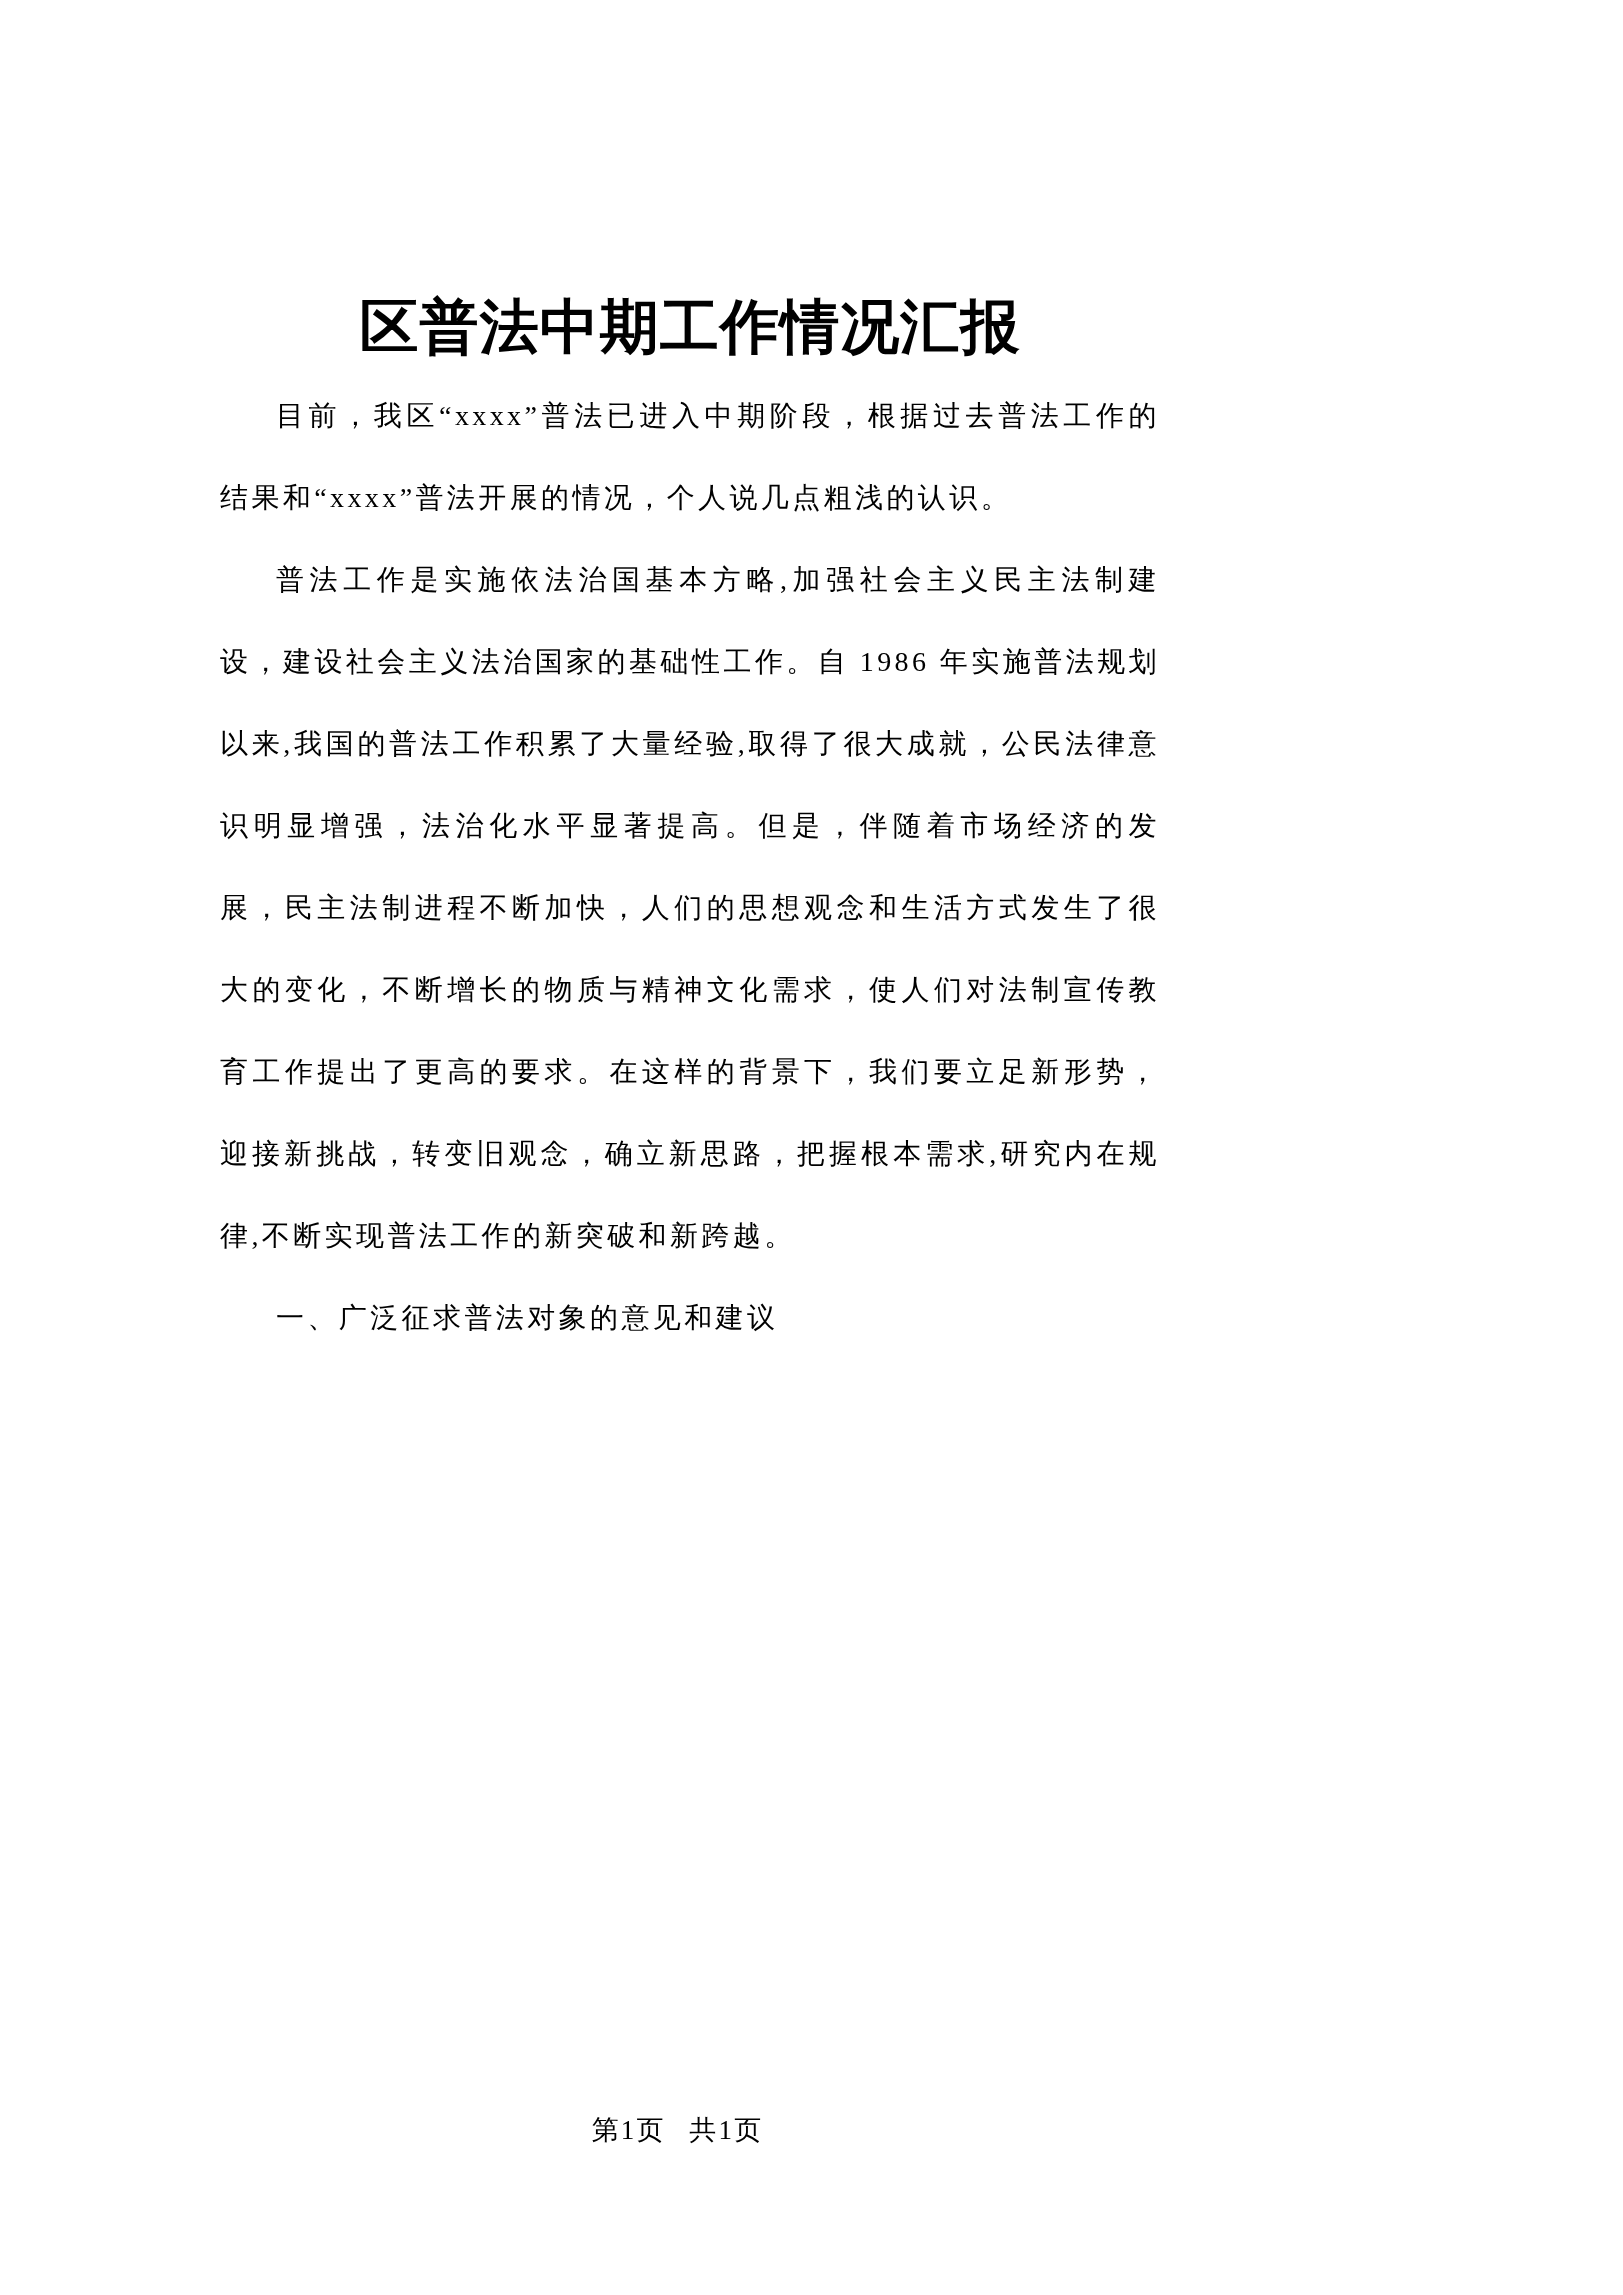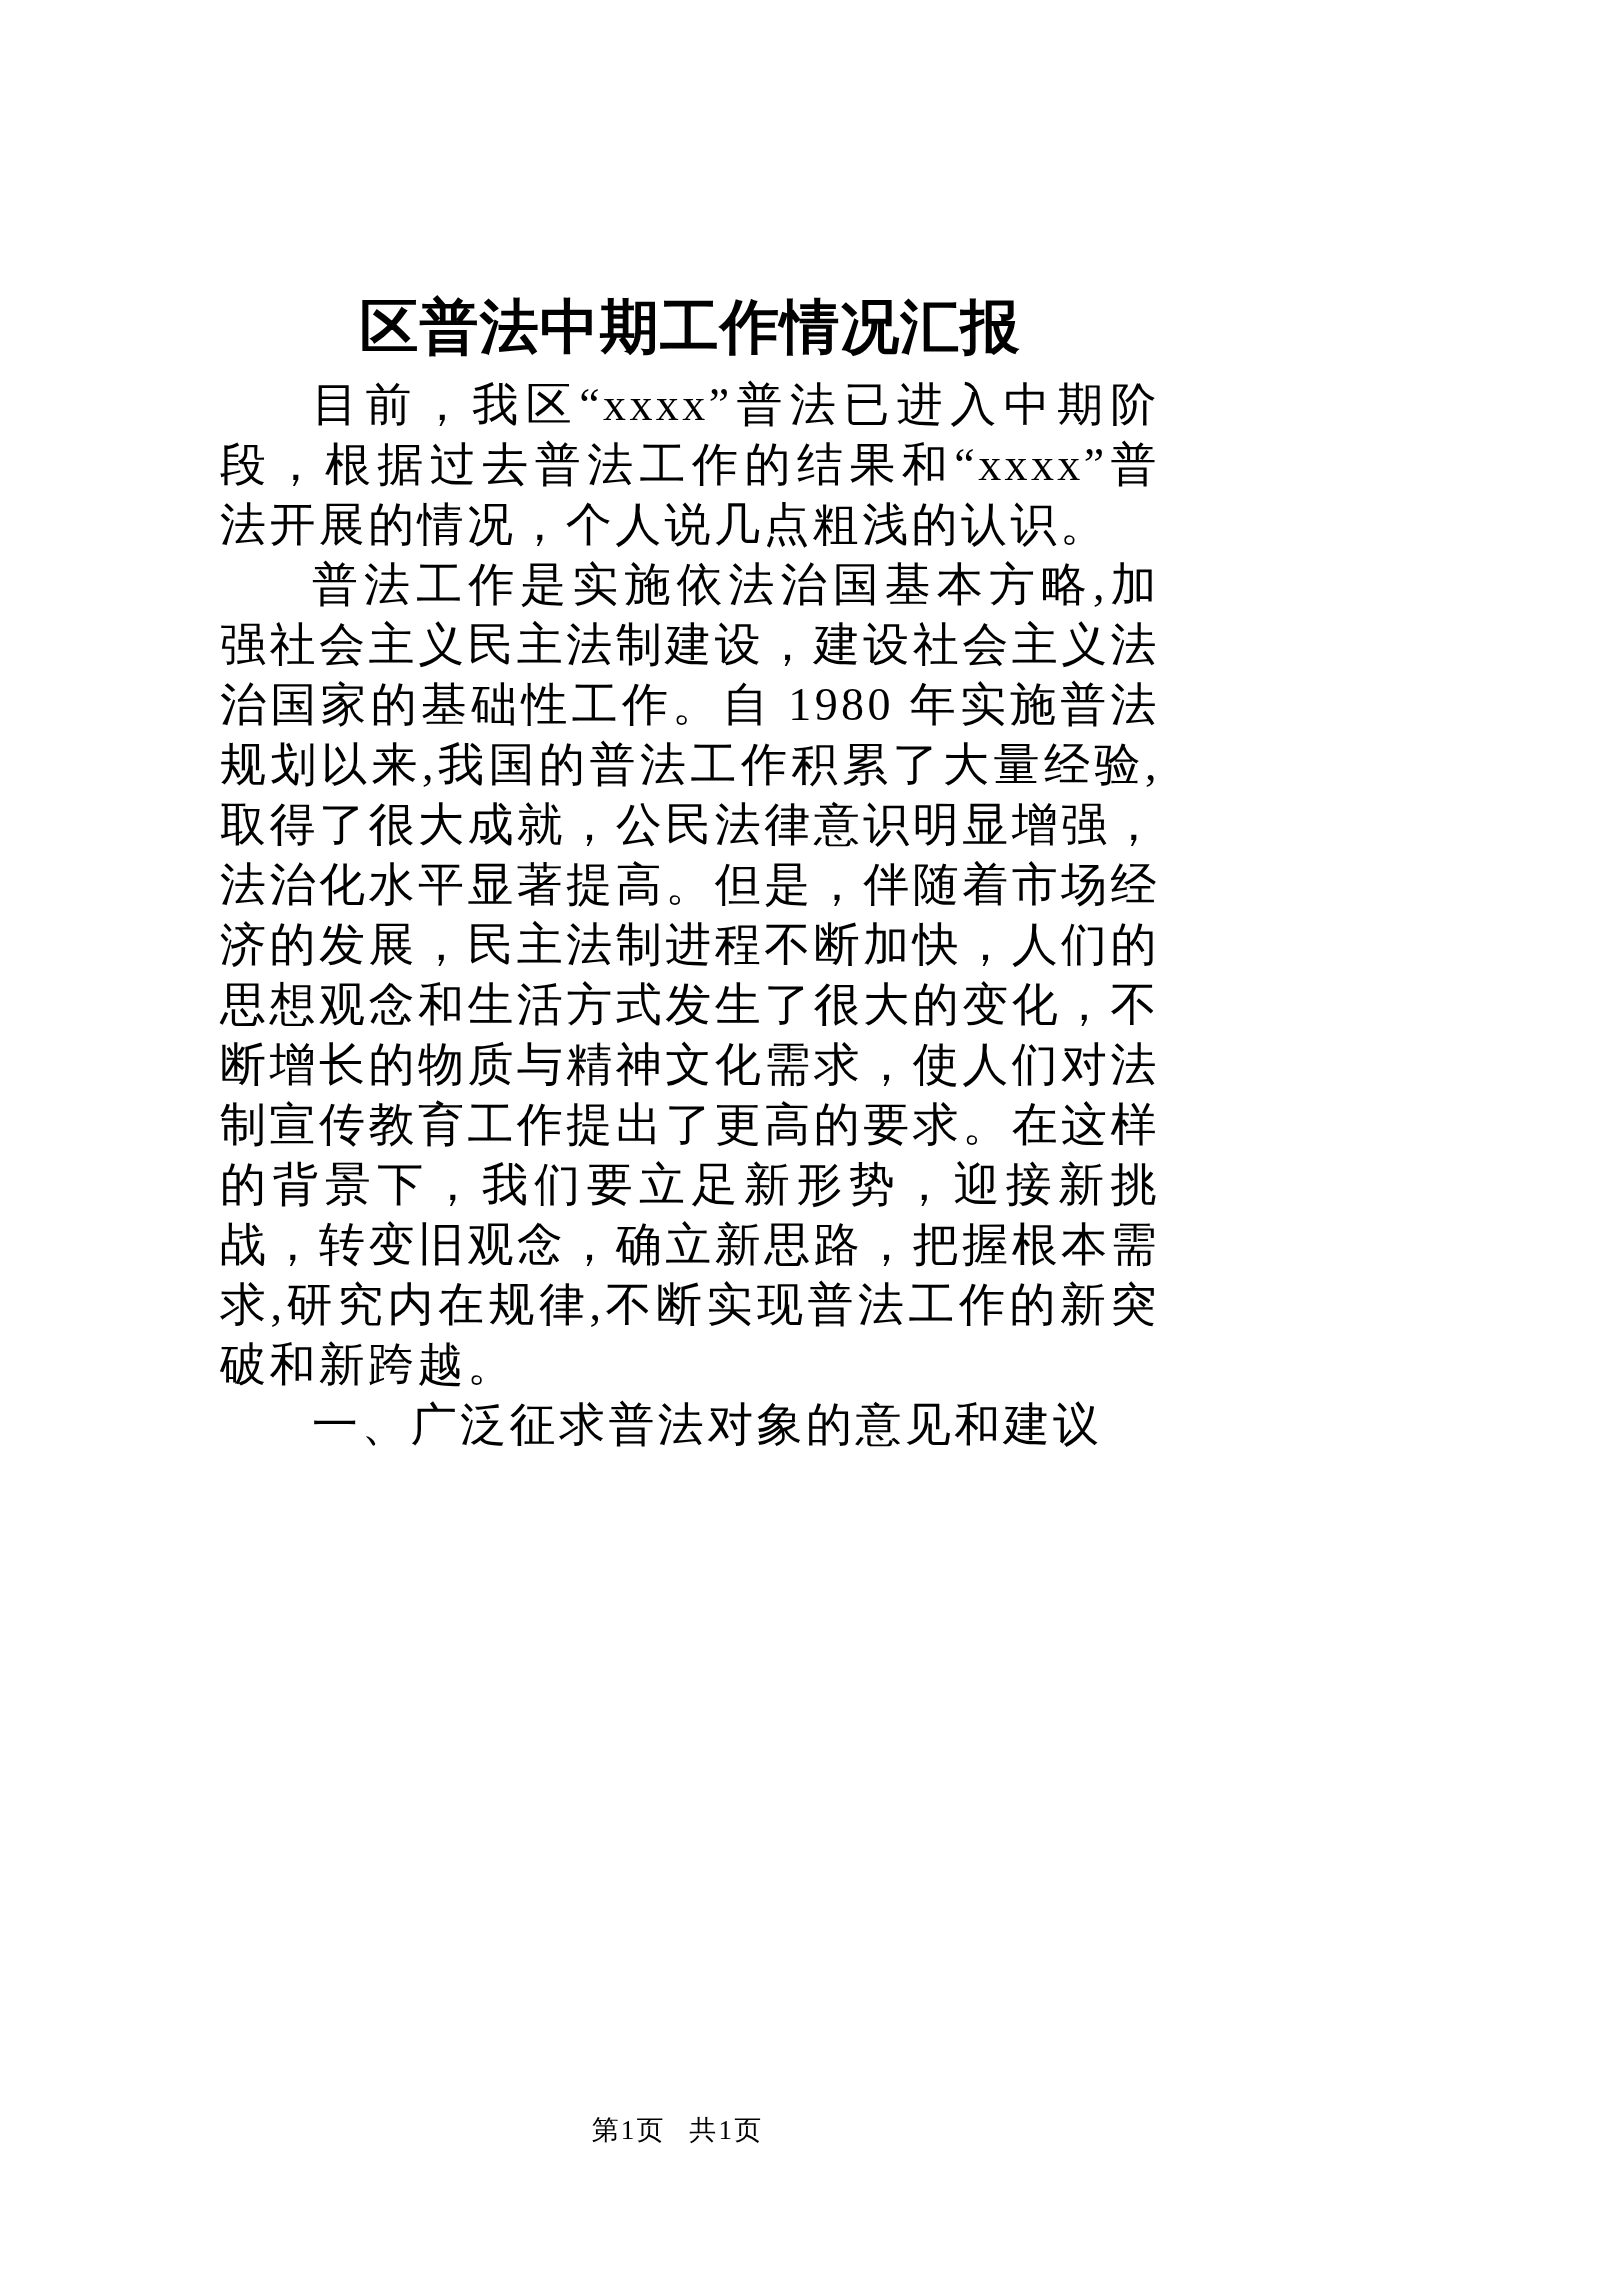--- a/index.html
+++ b/index.html
@@ -23,22 +23,22 @@
     margin: 0;
     font-size: 59px;
     line-height: 95px;
     font-weight: bold;
     text-align: center;
     letter-spacing: 1.1px;
     white-space: nowrap;
   }
   .para {
     margin: 0;
-    font-size: 46px;
-    line-height: 60px;
+    font-size: 28px;
+    line-height: 82px;
     letter-spacing: 3.4px;
     text-align: justify;
     text-indent: 2em;
     word-break: break-all;
   }
   .footer {
     position: absolute;
     top: 2108px;
     left: 0;
     width: 100%;
@@ -51,20 +51,20 @@
     word-spacing: 14.6px;
   }
 </style>
 </head>
 <body>
 
 <div class="page">
   <div class="content">
     <h1 class="doc-title">区普法中期工作情况汇报</h1>
     <p class="para">目前，我区“xxxx”普法已进入中期阶段，根据过去普法工作的结果和“xxxx”普法开展的情况，个人说几点粗浅的认识。</p>
-    <p class="para">普法工作是实施依法治国基本方略,加强社会主义民主法制建设，建设社会主义法治国家的基础性工作。自 1980 年实施普法规划以来,我国的普法工作积累了大量经验,取得了很大成就，公民法律意识明显增强，法治化水平显著提高。但是，伴随着市场经济的发展，民主法制进程不断加快，人们的思想观念和生活方式发生了很大的变化，不断增长的物质与精神文化需求，使人们对法制宣传教育工作提出了更高的要求。在这样的背景下，我们要立足新形势，迎接新挑战，转变旧观念，确立新思路，把握根本需求,研究内在规律,不断实现普法工作的新突破和新跨越。</p>
+    <p class="para">普法工作是实施依法治国基本方略,加强社会主义民主法制建设，建设社会主义法治国家的基础性工作。自 1986 年实施普法规划以来,我国的普法工作积累了大量经验,取得了很大成就，公民法律意识明显增强，法治化水平显著提高。但是，伴随着市场经济的发展，民主法制进程不断加快，人们的思想观念和生活方式发生了很大的变化，不断增长的物质与精神文化需求，使人们对法制宣传教育工作提出了更高的要求。在这样的背景下，我们要立足新形势，迎接新挑战，转变旧观念，确立新思路，把握根本需求,研究内在规律,不断实现普法工作的新突破和新跨越。</p>
     <p class="para heading">一、广泛征求普法对象的意见和建议</p>
   </div>
   <div class="footer">
     <span class="footer-label">第1页 共1页</span>
   </div>
 </div>
 
 
 </body></html>

